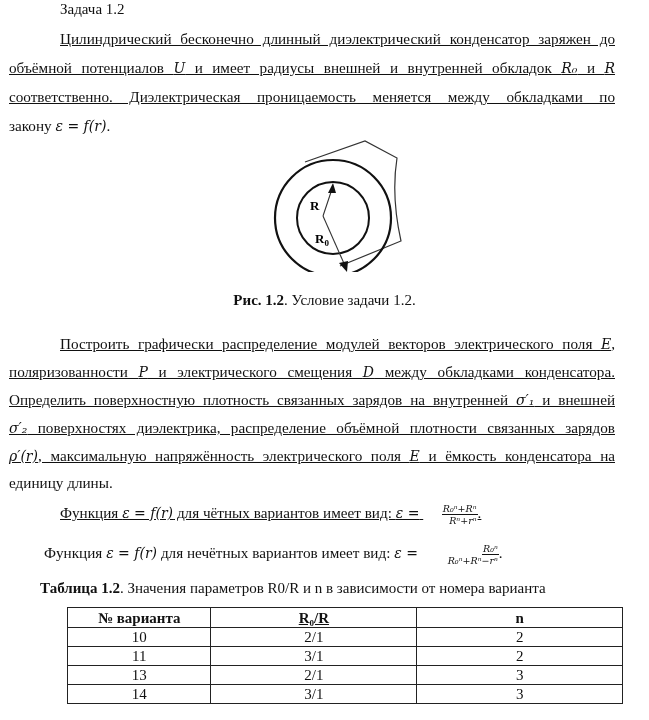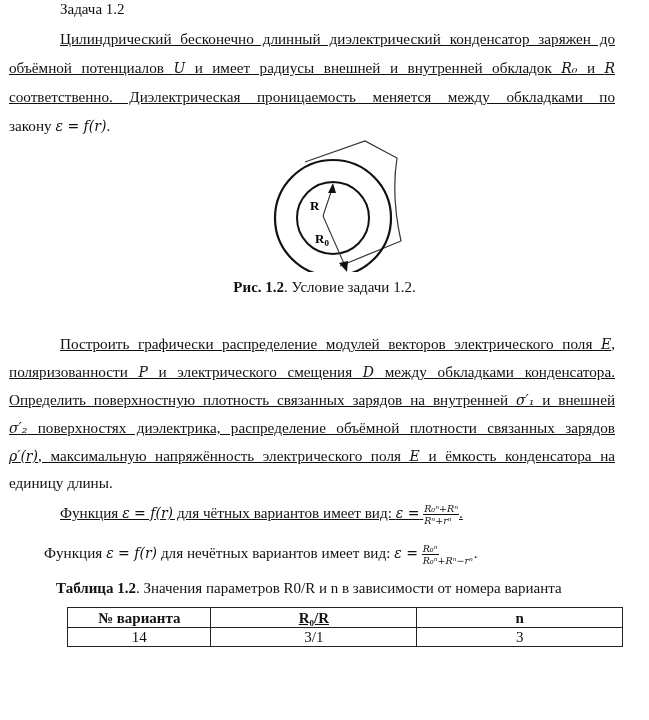--- a/index.html
+++ b/index.html
@@ -7,26 +7,26 @@
     width: 649px; height: 720px; overflow: hidden; background: #ffffff;
     font-family: "Liberation Serif", "DejaVu Serif", serif; color: #111;
     position: relative;
   }
   .abs { position: absolute; }
   .title { left: 60px; top: 1px; font-size: 15px; font-weight: normal; }
   .line { left: 9px; width: 606px; font-size: 15.2px; line-height: 18px; white-space: nowrap; }
   .just { text-align: justify; text-align-last: justify; text-decoration: underline; }
   .indent { left: 60px; width: 555px; }
   .math { font-style: italic; font-family: "DejaVu Serif", serif; font-size: 14px; }
-  .caption { left: 0; width: 649px; top: 279px; text-align: center; font-size: 15px; }
+  .caption { left: 0; width: 649px; top: 292px; text-align: center; font-size: 15px; }
   .caption b { font-weight: bold; }
-  .frac { display: inline-flex; flex-direction: column; align-items: flex-start; vertical-align: middle; font-family: "DejaVu Serif", serif; font-style: italic; font-size: 9.5px; line-height: 11px; }
+  .frac { display: inline-flex; flex-direction: column; align-items: flex-end; vertical-align: middle; font-family: "DejaVu Serif", serif; font-style: italic; font-size: 9.5px; line-height: 11px; }
   .frac .num { border-bottom: 1px solid #111; padding: 0 1px; }
-  .frac .den { padding: 0 1px; }
-  .tcap { left: 56px; top: 580px; font-size: 15px; white-space: nowrap; }
+  .frac .den { padding: 0 1px; margin-left: 25px; }
+  .tcap { left: 40px; top: 580px; font-size: 15px; white-space: nowrap; }
   table.data {
     position: absolute; left: 67px; top: 607px; width: 556px;
     border-collapse: collapse; font-size: 15px;
   }
   table.data th, table.data td { border: 1.5px solid #222; text-align: center; padding: 0; height: 18px; line-height: 18px; }
   table.data th { font-weight: bold; height: 19px; }
   .c1 { width: 143px; } .c2 { width: 206px; text-decoration: underline; } .c3 { width: 206px; }
   svg.fig { position: absolute; left: 255px; top: 136px; }
 </style>
 </head>
@@ -103,18 +103,33 @@
 <table class="data">
   <thead>
     <tr>
       <th class="c1">№ варианта</th>
       <th class="c2">R₀/R</th>
       <th class="c3">n</th>
     </tr>
   </thead>
   <tbody>
     <tr>
+      <td>10</td>
+      <td>2/1</td>
+      <td>2</td>
+    </tr>
+    <tr>
+      <td>11</td>
+      <td>3/1</td>
+      <td>2</td>
+    </tr>
+    <tr>
+      <td>13</td>
+      <td>2/1</td>
+      <td>3</td>
+    </tr>
+    <tr>
       <td>14</td>
       <td>3/1</td>
       <td>3</td>
     </tr>
   </tbody>
 </table>
 
 </body></html>

